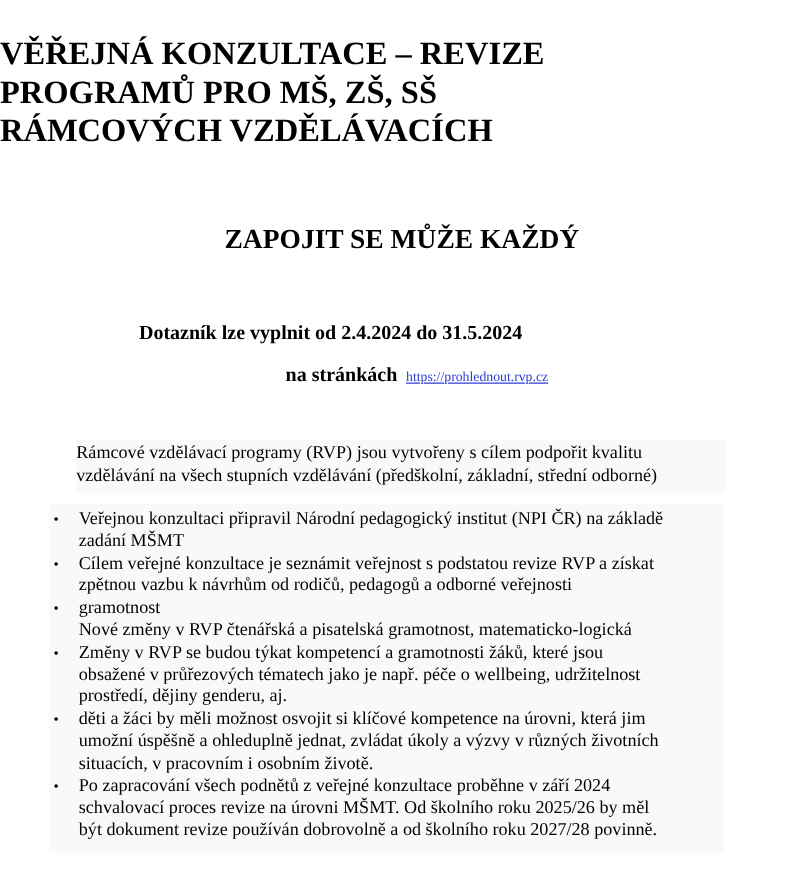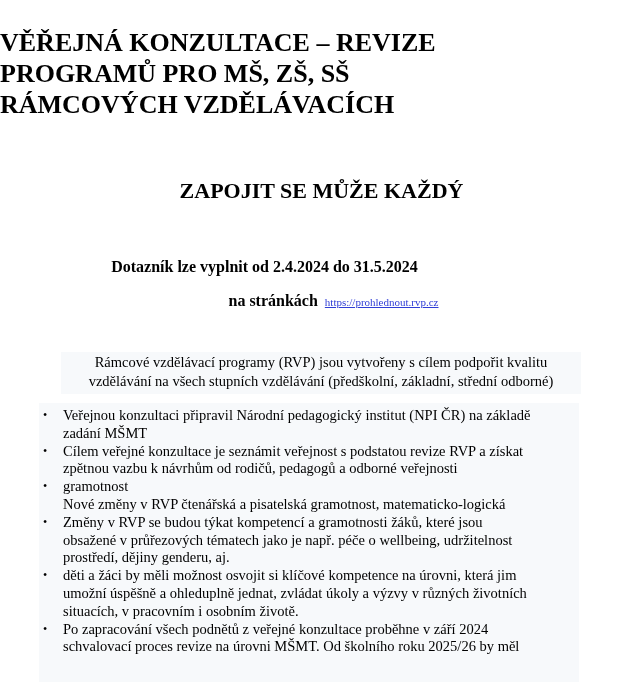--- a/index.html
+++ b/index.html
@@ -68,21 +68,21 @@
       font-weight: normal;
       margin-left: 3px;
     }
     .intro {
       position: absolute;
       left: 61px;
       top: 352px;
       width: 520px;
       height: 42px;
       background: #f7f9fb;
-      text-align: center;
+      text-align: left;
       font-size: 14.5px;
       line-height: 19px;
       padding-top: 1px;
       box-sizing: border-box;
       margin: 0;
     }
     .intro span { display: block; }
     .list-box {
       position: absolute;
       left: 39px;
@@ -163,15 +163,16 @@
     <li>
       <span class="bullet">•</span>
       <span class="line">děti a žáci by měli možnost osvojit si klíčové kompetence na úrovni, která jim</span>
       <span class="line">umožní úspěšně a ohleduplně jednat, zvládat úkoly a výzvy v různých životních</span>
       <span class="line">situacích, v pracovním i osobním životě.</span>
     </li>
     <li>
       <span class="bullet">•</span>
       <span class="line">Po zapracování všech podnětů z veřejné konzultace proběhne v září 2024</span>
       <span class="line">schvalovací proces revize na úrovni MŠMT. Od školního roku 2025/26 by měl</span>
+      <span class="line">být dokument revize používán dobrovolně a od školního roku 2027/28 povinně.</span>
     </li>
   </ul>
 </div>
 
 </body></html>

